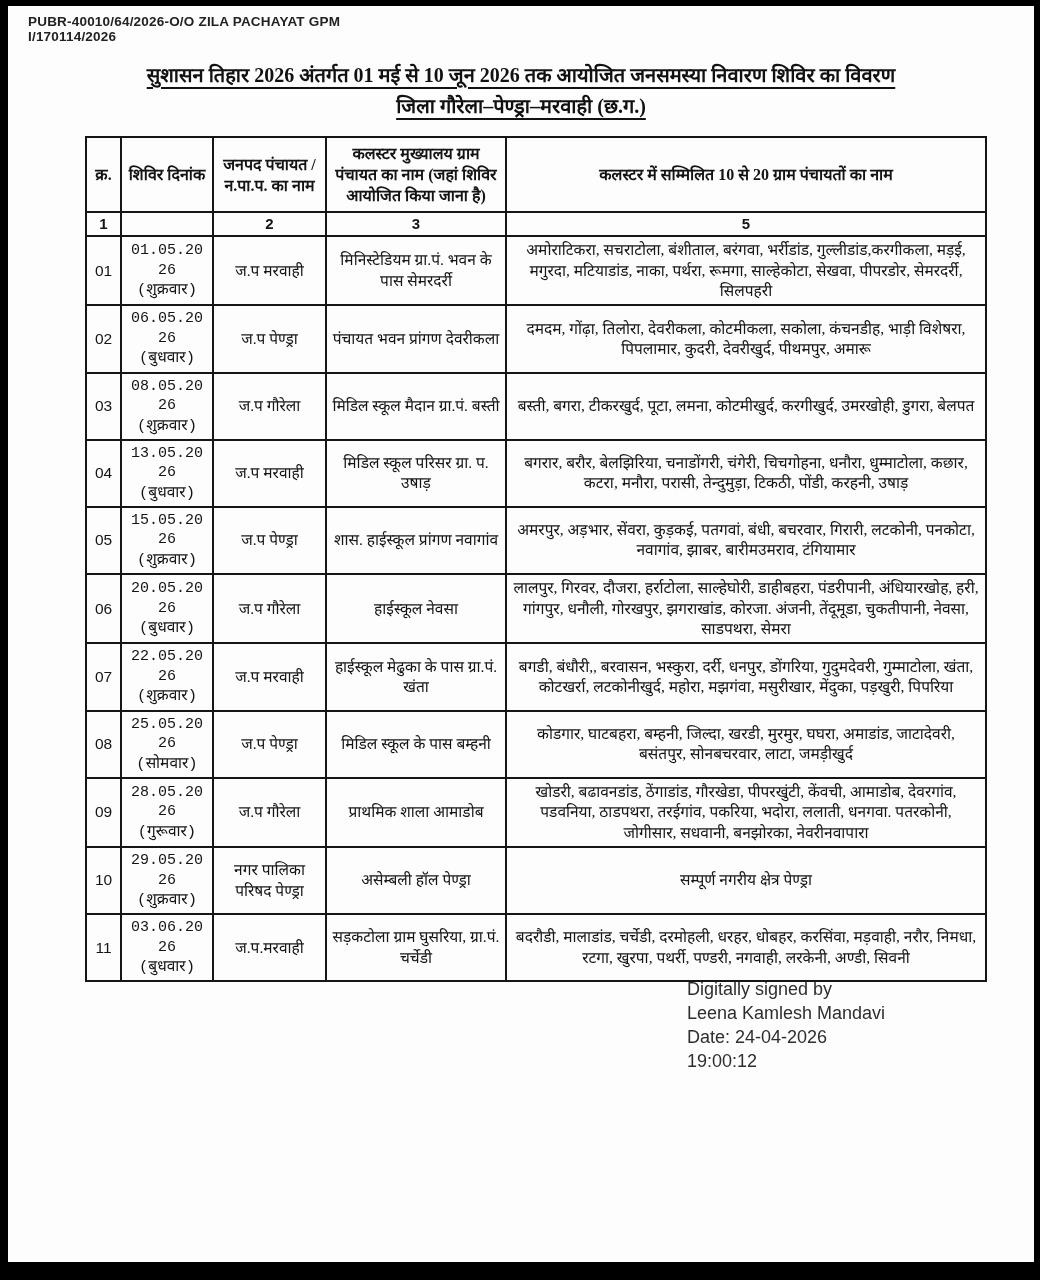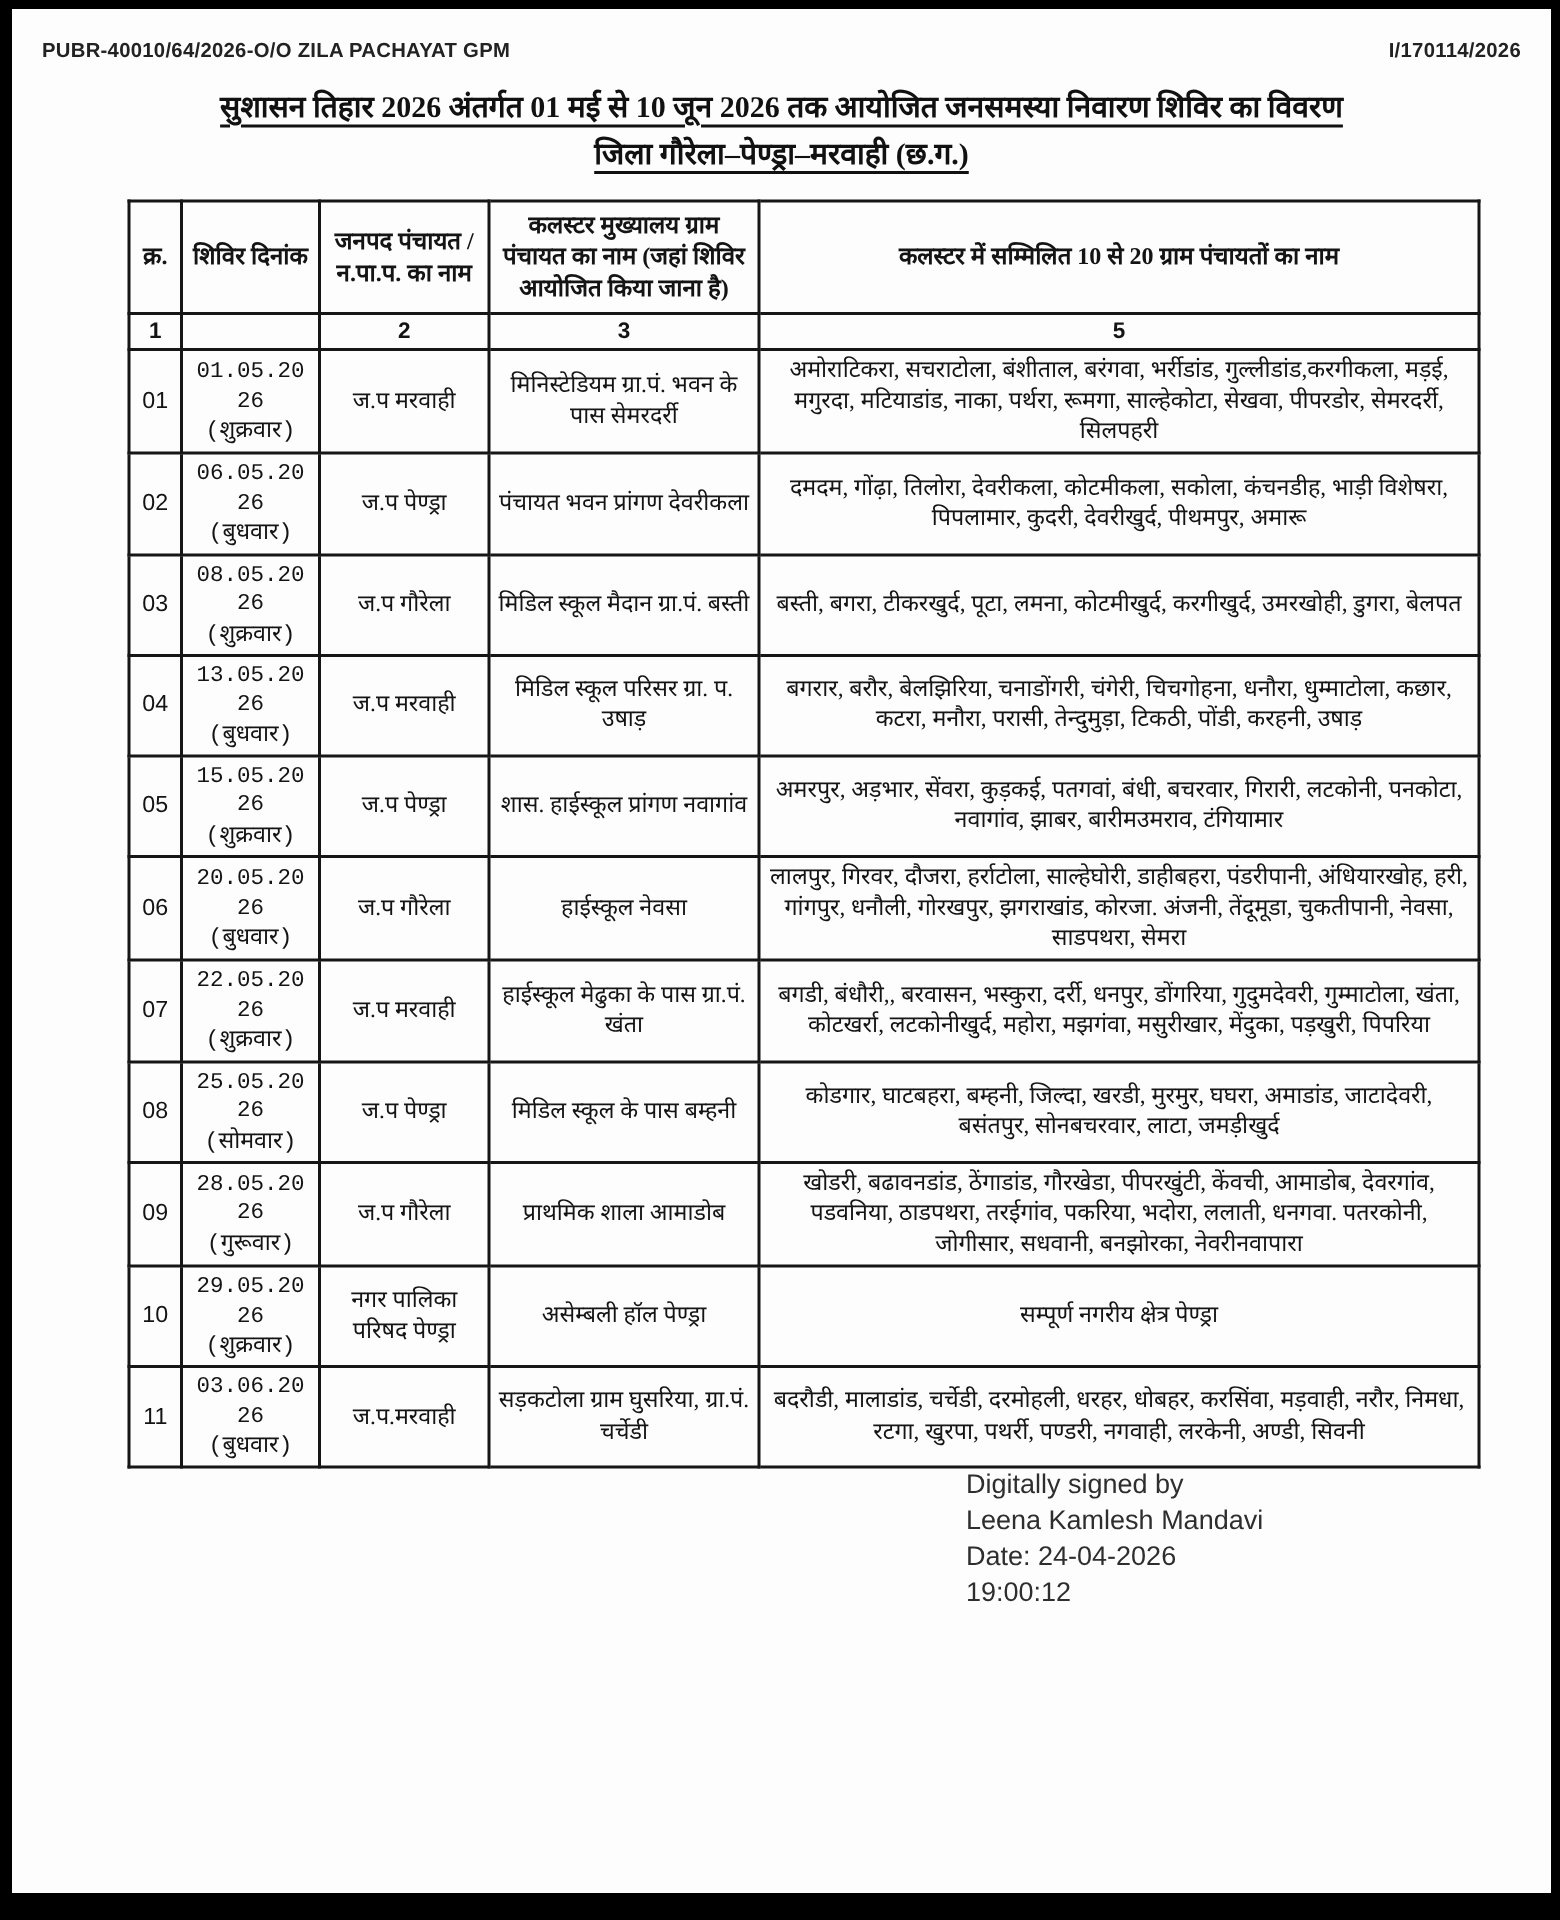--- a/index.html
+++ b/index.html
@@ -4,23 +4,23 @@
 <style>
   * { margin:0; padding:0; box-sizing:border-box; }
   html,body { width:1040px; height:1280px; }
   body { background:#000; position:relative; font-family:"Liberation Serif","DejaVu Serif",serif; }
   .page {
     position:absolute; top:6px; left:8px; right:6px; bottom:18px;
     background:#fdfdfd; color:#1a1a1a; overflow:hidden;
   }
   .topbar {
     display:flex; justify-content:space-between; align-items:flex-start;
-    padding:20px 20px 0 20px;
+    padding:8px 20px 0 20px;
     font-family:"Liberation Sans","DejaVu Sans",sans-serif;
-    font-size:13.5px; font-weight:bold; color:#222; letter-spacing:.2px;
+    font-size:13.5px; font-weight:bold; color:#222; letter-spacing:.2px;flex-direction:column;
   }
   .title-wrap { margin-top:16px; text-align:center; line-height:1.55; }
   .title-line {
     font-size:20px; font-weight:bold; color:#111;
     text-decoration:underline; text-decoration-thickness:2px; text-underline-offset:5px;
   }
   table.schedule {
     margin:14px 0 0 77px; width:900px;
     border-collapse:collapse; table-layout:fixed;
   }
@@ -32,21 +32,21 @@
   table.schedule th { font-weight:bold; font-size:16px; padding:5px 4px; }
   tr.numrow td { font-family:"Liberation Sans","DejaVu Sans",sans-serif; font-weight:bold; font-size:15px; padding:1px 3px; }
   td.sno { font-family:"Liberation Sans","DejaVu Sans",sans-serif; font-size:15px; }
   td.datecell div { line-height:1.3;font-family:Liberation Mono, monospace; }
   td.datecell .date { font-family:Liberation Mono, monospace; font-size:15px; }
   .sig-behind {
     position:absolute; left:595px; top:1014px; width:380px; text-align:center;
     font-size:20px; color:#1d1d1d; line-height:1.55; z-index:1;
   }
   .sig-block {
-    position:absolute; left:636px; top:972px; width:330px; text-align:left;
+    position:absolute; left:679px; top:972px; width:330px; text-align:left;
     font-family:"Liberation Sans","DejaVu Sans",sans-serif;
     font-size:18px; color:#2e2e2e; line-height:1.33; z-index:2;
   }
 </style>
 </head>
 <body>
 
 <div class="page">
 
   <div class="topbar">

